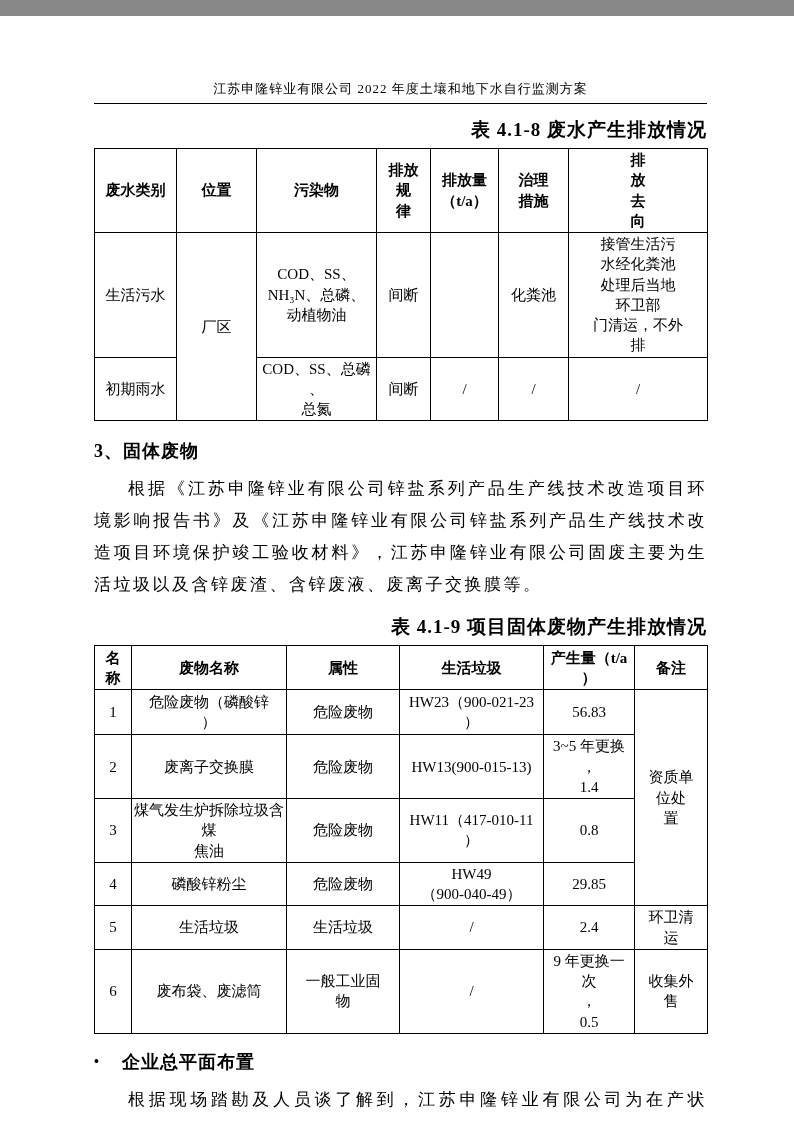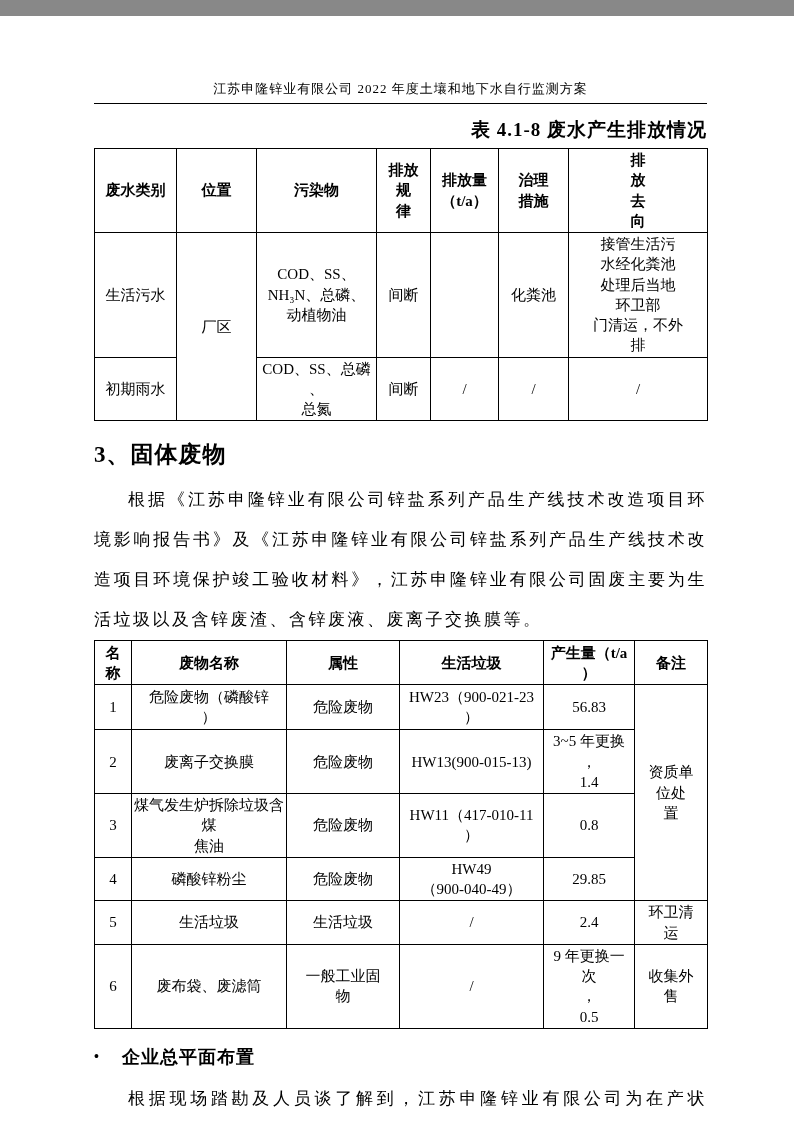--- a/index.html
+++ b/index.html
@@ -48,28 +48,28 @@
     text-align:center;
     vertical-align:middle;
     font-size:15px;
     white-space:pre-line;
     line-height:1.35;
     overflow:hidden;
   }
   th{font-weight:bold;}
   .section-heading{
     margin:18px 0 0 0;
-    font-size:23px;
+    font-size:18px;
     font-weight:bold;
     letter-spacing:1px;
   }
   .para{
     margin:10px 0 0 0;
     font-size:17px;
-    line-height:40px;
+    line-height:32px;
     letter-spacing:2.5px;
     text-align:justify;
     text-indent:2em;
   }
   .bullet-heading{
     margin-top:16px;
     font-size:18px;
     font-weight:bold;
     letter-spacing:1px;
     display:flex;
@@ -145,20 +145,21 @@
         <td>/</td>
         <td>/</td>
       </tr>
     </tbody>
       </table>
 
     <div class="section-heading">3、固体废物</div>
 
     <p class="para">根据《江苏申隆锌业有限公司锌盐系列产品生产线技术改造项目环境影响报告书》及《江苏申隆锌业有限公司锌盐系列产品生产线技术改造项目环境保护竣工验收材料》，江苏申隆锌业有限公司固废主要为生活垃圾以及含锌废渣、含锌废液、废离子交换膜等。</p>
 
+    <div class="table-title">表 4.1-9 项目固体废物产生排放情况</div>
 
     <table>
       <colgroup>
         <col style="width:37px">
           <col style="width:155px">
           <col style="width:113px">
         <col style="width:144px">
           <col style="width:91px">
           <col style="width:73px">
       </colgroup>

